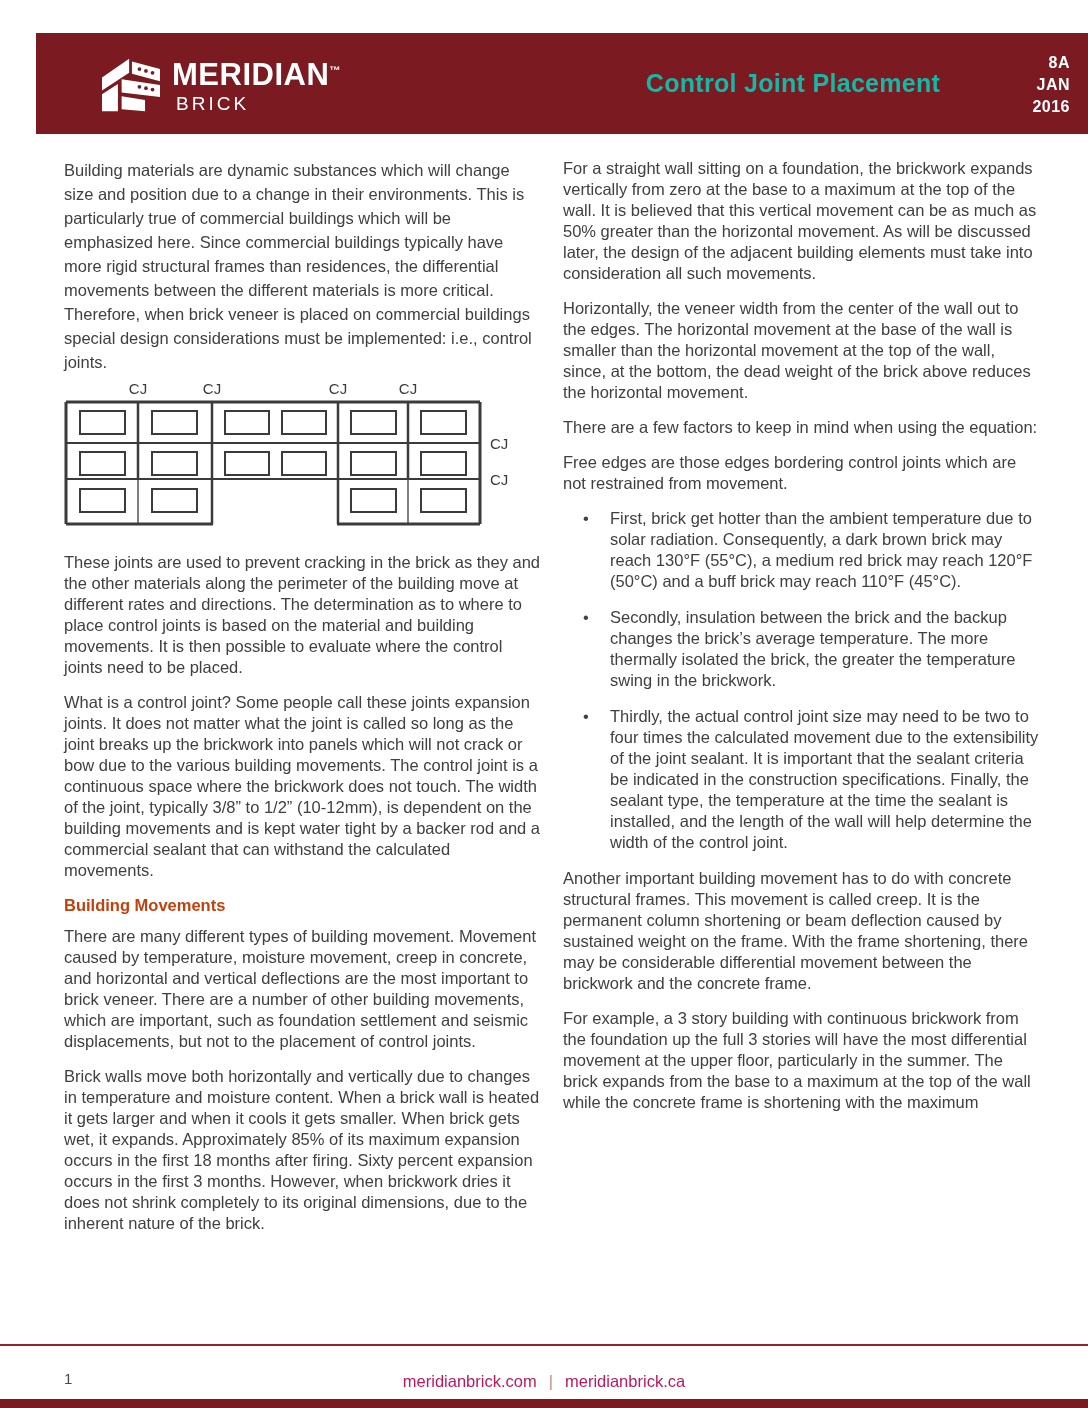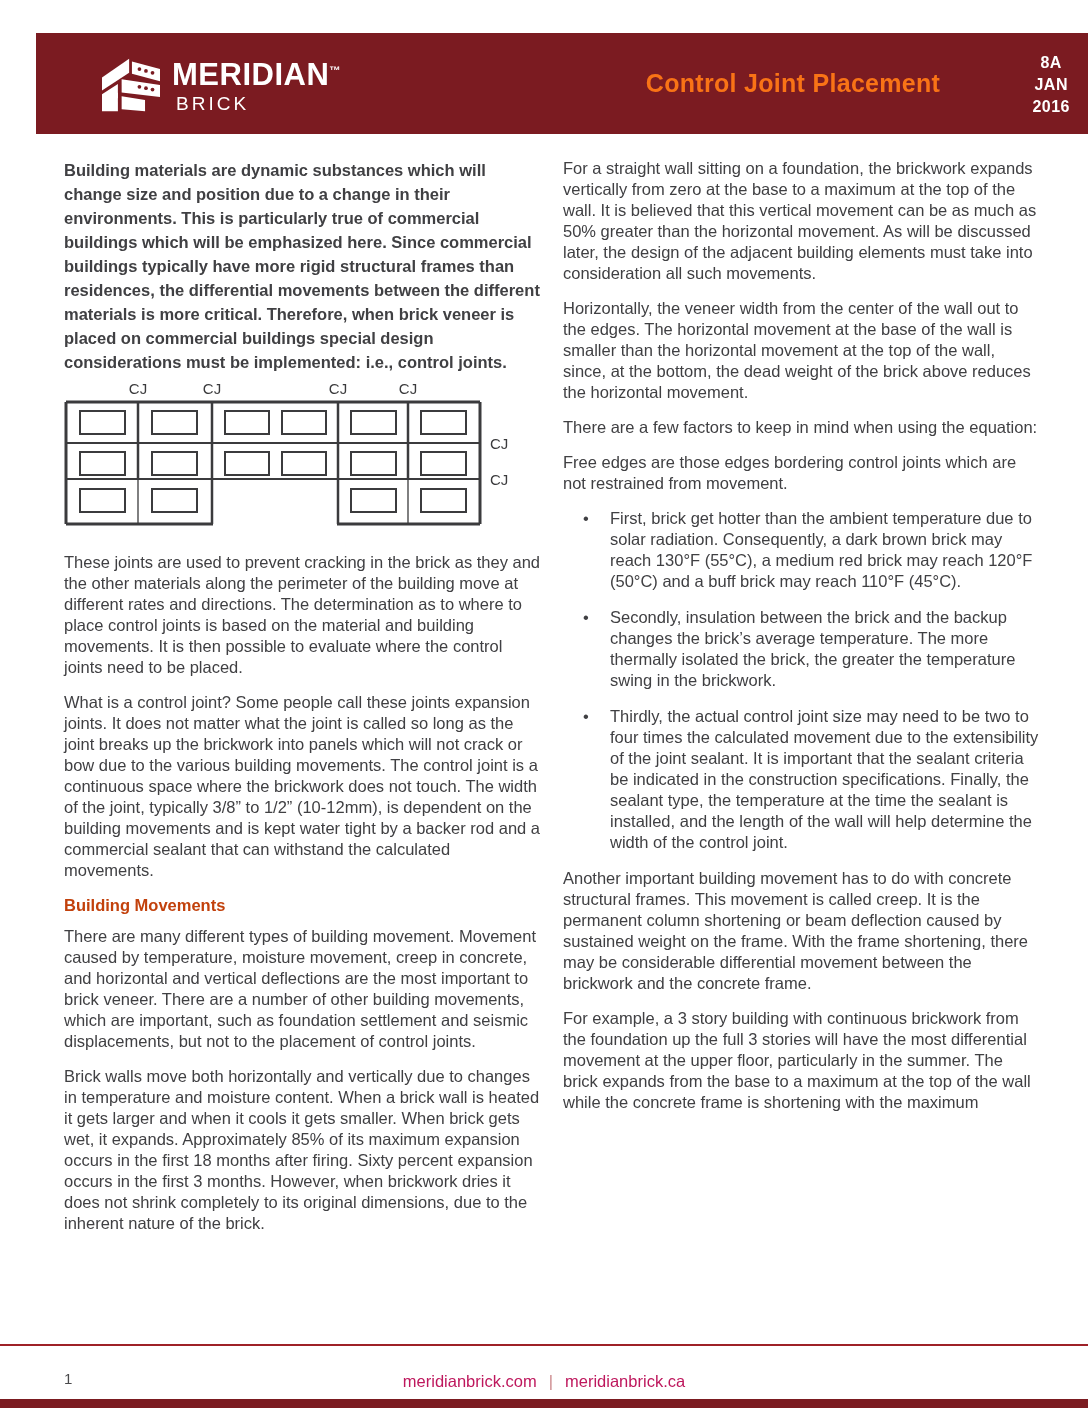--- a/index.html
+++ b/index.html
@@ -8,31 +8,31 @@
   .page { position:relative; width:1088px; height:1408px; background:#ffffff; overflow:hidden; color:#404043; }
 
   
   .topbar { position:absolute; left:0; top:33px; width:1088px; height:101px; background:#7b1b21;margin-left:36px; }
   .logo { position:absolute; left:64px; top:20px; display:flex; align-items:flex-start; }
   .logo-icon { margin-top:2px; }
   .logo-text { margin-left:10px; color:#ffffff; }
   .logo-main { font-size:31px; font-weight:700; letter-spacing:0.5px; line-height:34px; }
   .logo-main .tm { font-size:11px; vertical-align:super; letter-spacing:0; }
   .logo-sub { font-size:19px; font-weight:400; letter-spacing:3px; line-height:22px; margin-left:4px; margin-top:1px; }
-  .doc-title { position:absolute; left:757px; top:36px; transform:translateX(-50%); color:#f97316;
+  .doc-title { position:absolute; left:757px; top:36px; transform:translateX(-50%); color:#14b8a6;
                font-size:25px; font-weight:700; white-space:nowrap; letter-spacing:0.3px; }
-  .doc-code { position:absolute; right:54px; top:19px; color:#ffffff; text-align:center;
+  .doc-code { position:absolute; right:54px; top:19px; color:#ffffff; text-align:right;
               font-size:16px; font-weight:700; line-height:22px; letter-spacing:0.5px; }
 
   
   .col { position:absolute; top:158px; width:478px; font-size:16.5px; line-height:21px; }
   .col-left  { left:64px; }
   .col-right { left:563px; }
   .col p { margin:0 0 14px 0; }
-  p.intro { font-weight:700; line-height:24px; margin-bottom:2px; }
+  p.intro { font-weight:400; line-height:24px; margin-bottom:2px; }
   h2.subhead { font-size:16.5px; font-weight:700; line-height:21px; margin:0 0 10px 0; color:#c2410c; }
 
   
   .diagram { margin:6px 0 20px 0; }
   .diagram svg { display:block; }
   .diagram text { font-family:"Liberation Sans", sans-serif; font-size:15px; fill:#3b3b3d; }
 
   
   ul.bullets { list-style:none; margin:12px 0 10px 0; padding-left:20px; }
   ul.bullets li { display:flex; margin-bottom:15px; }

